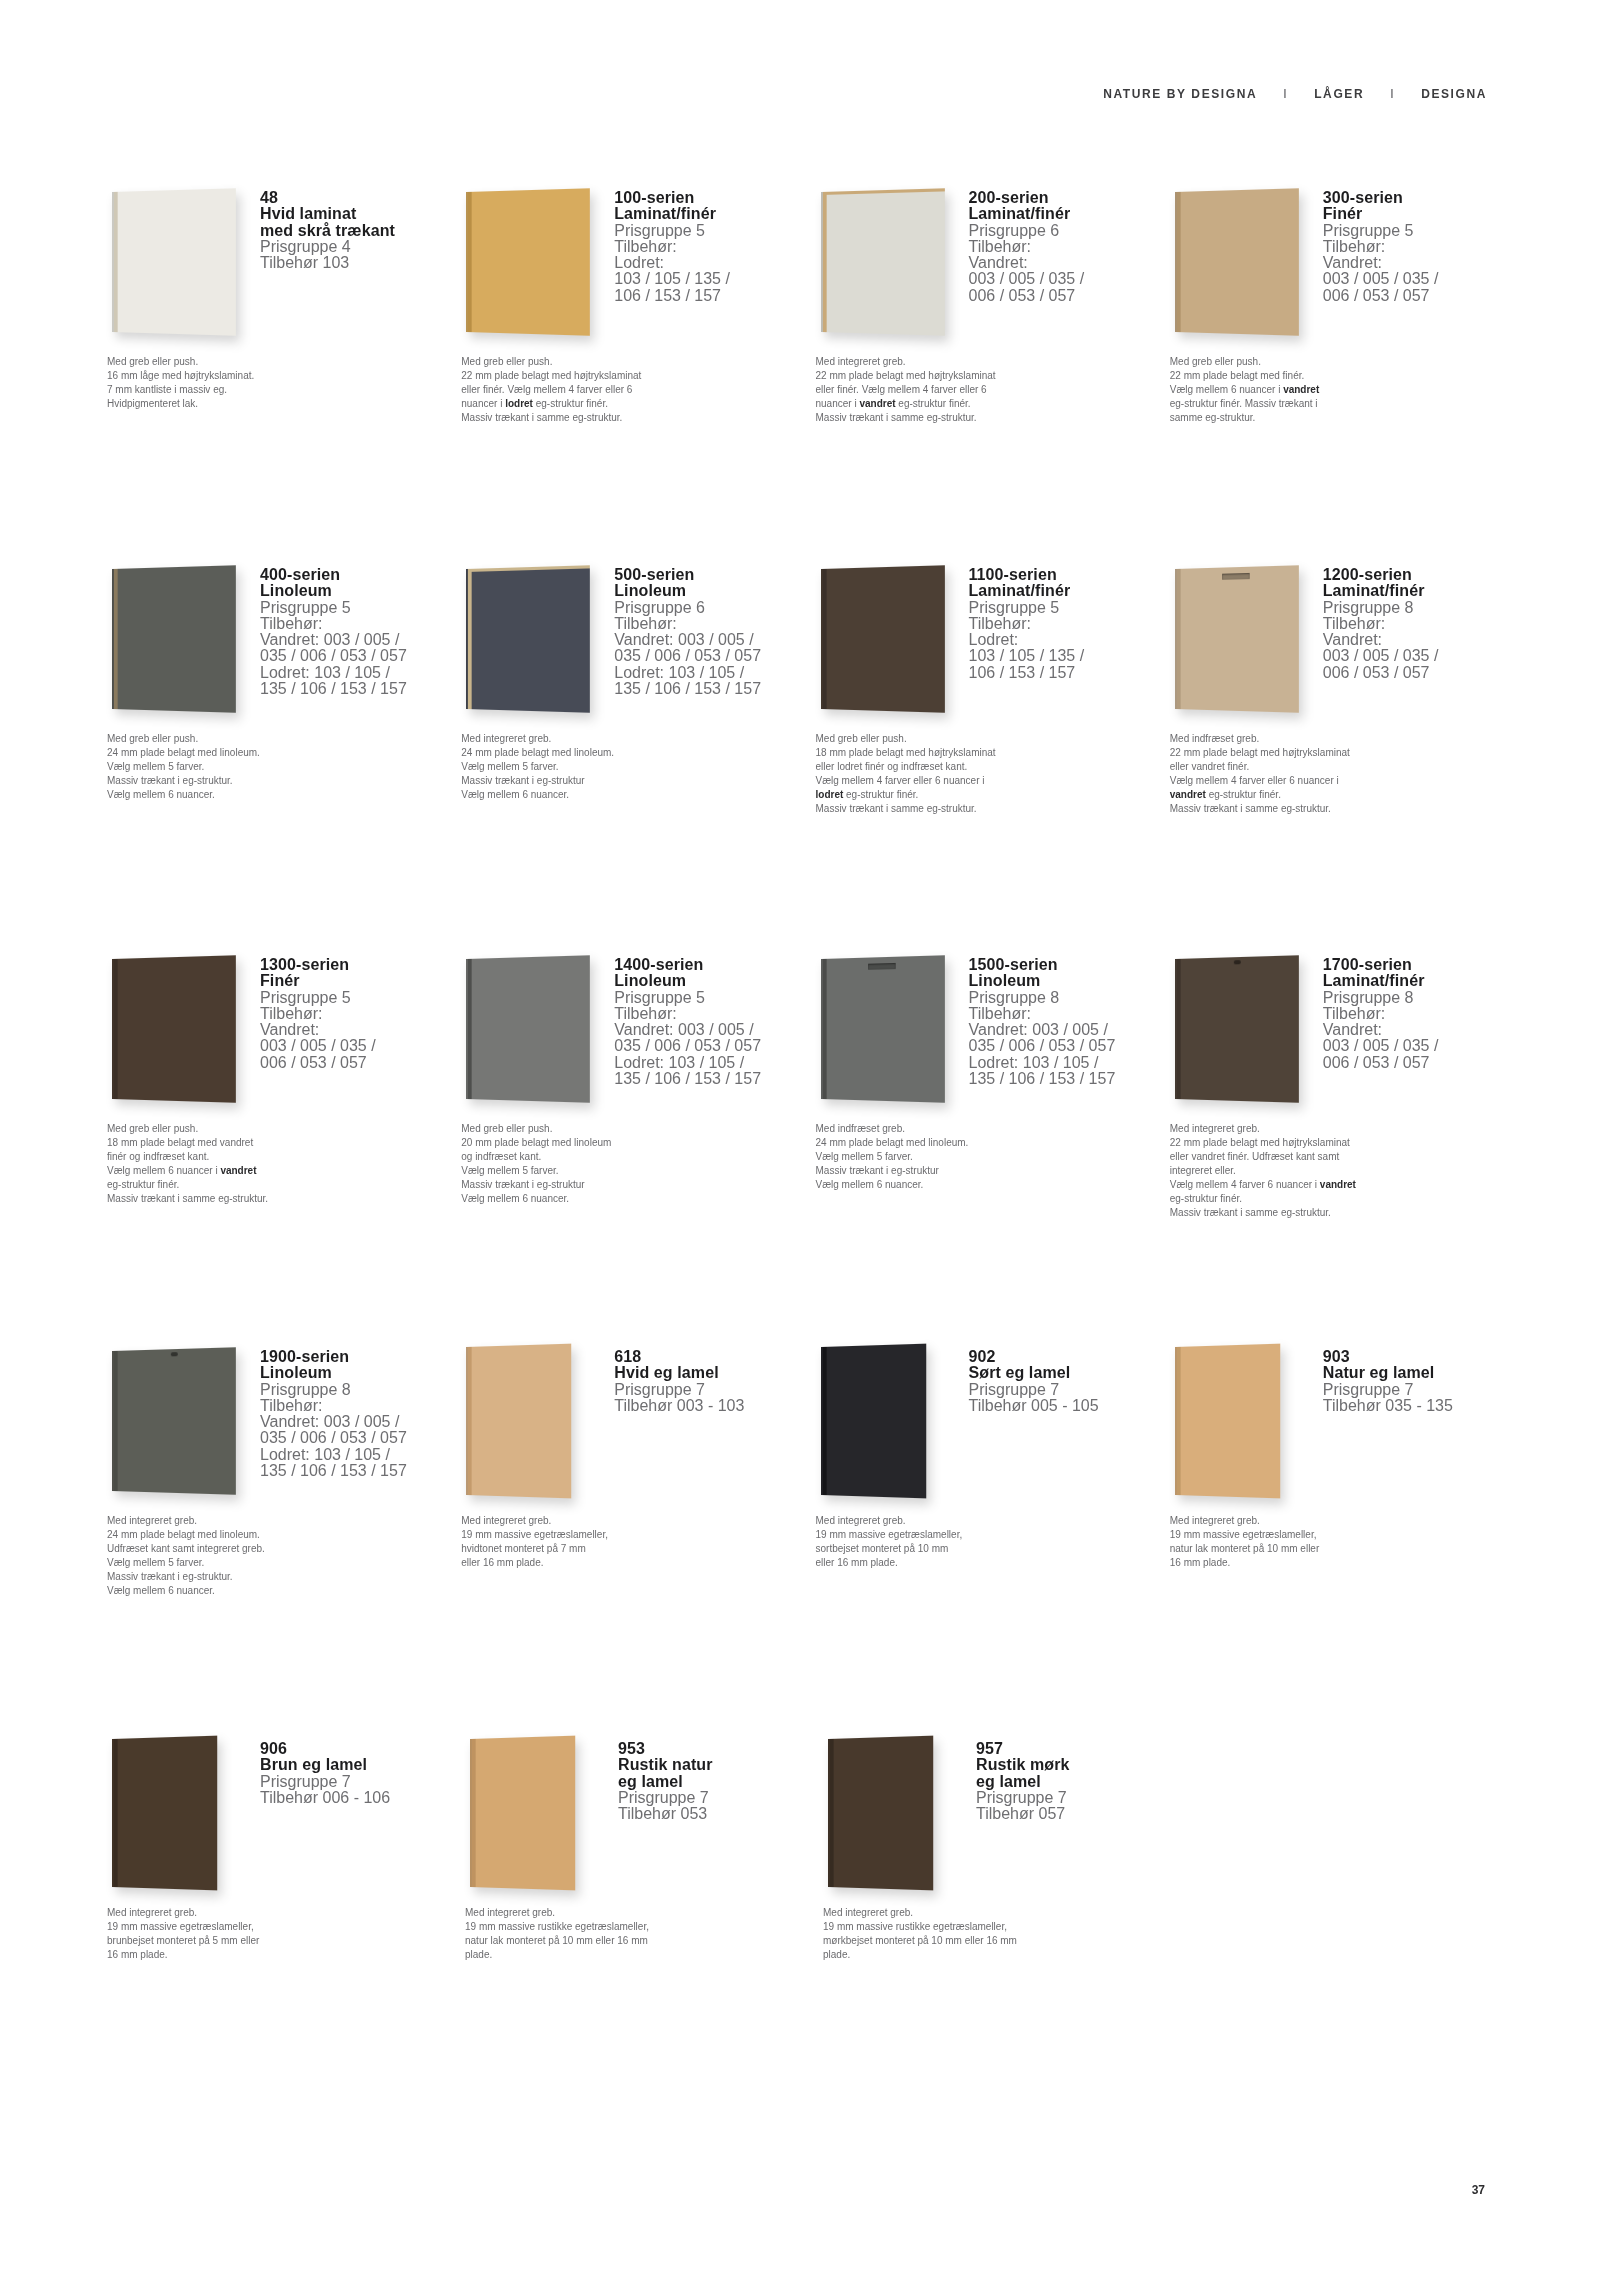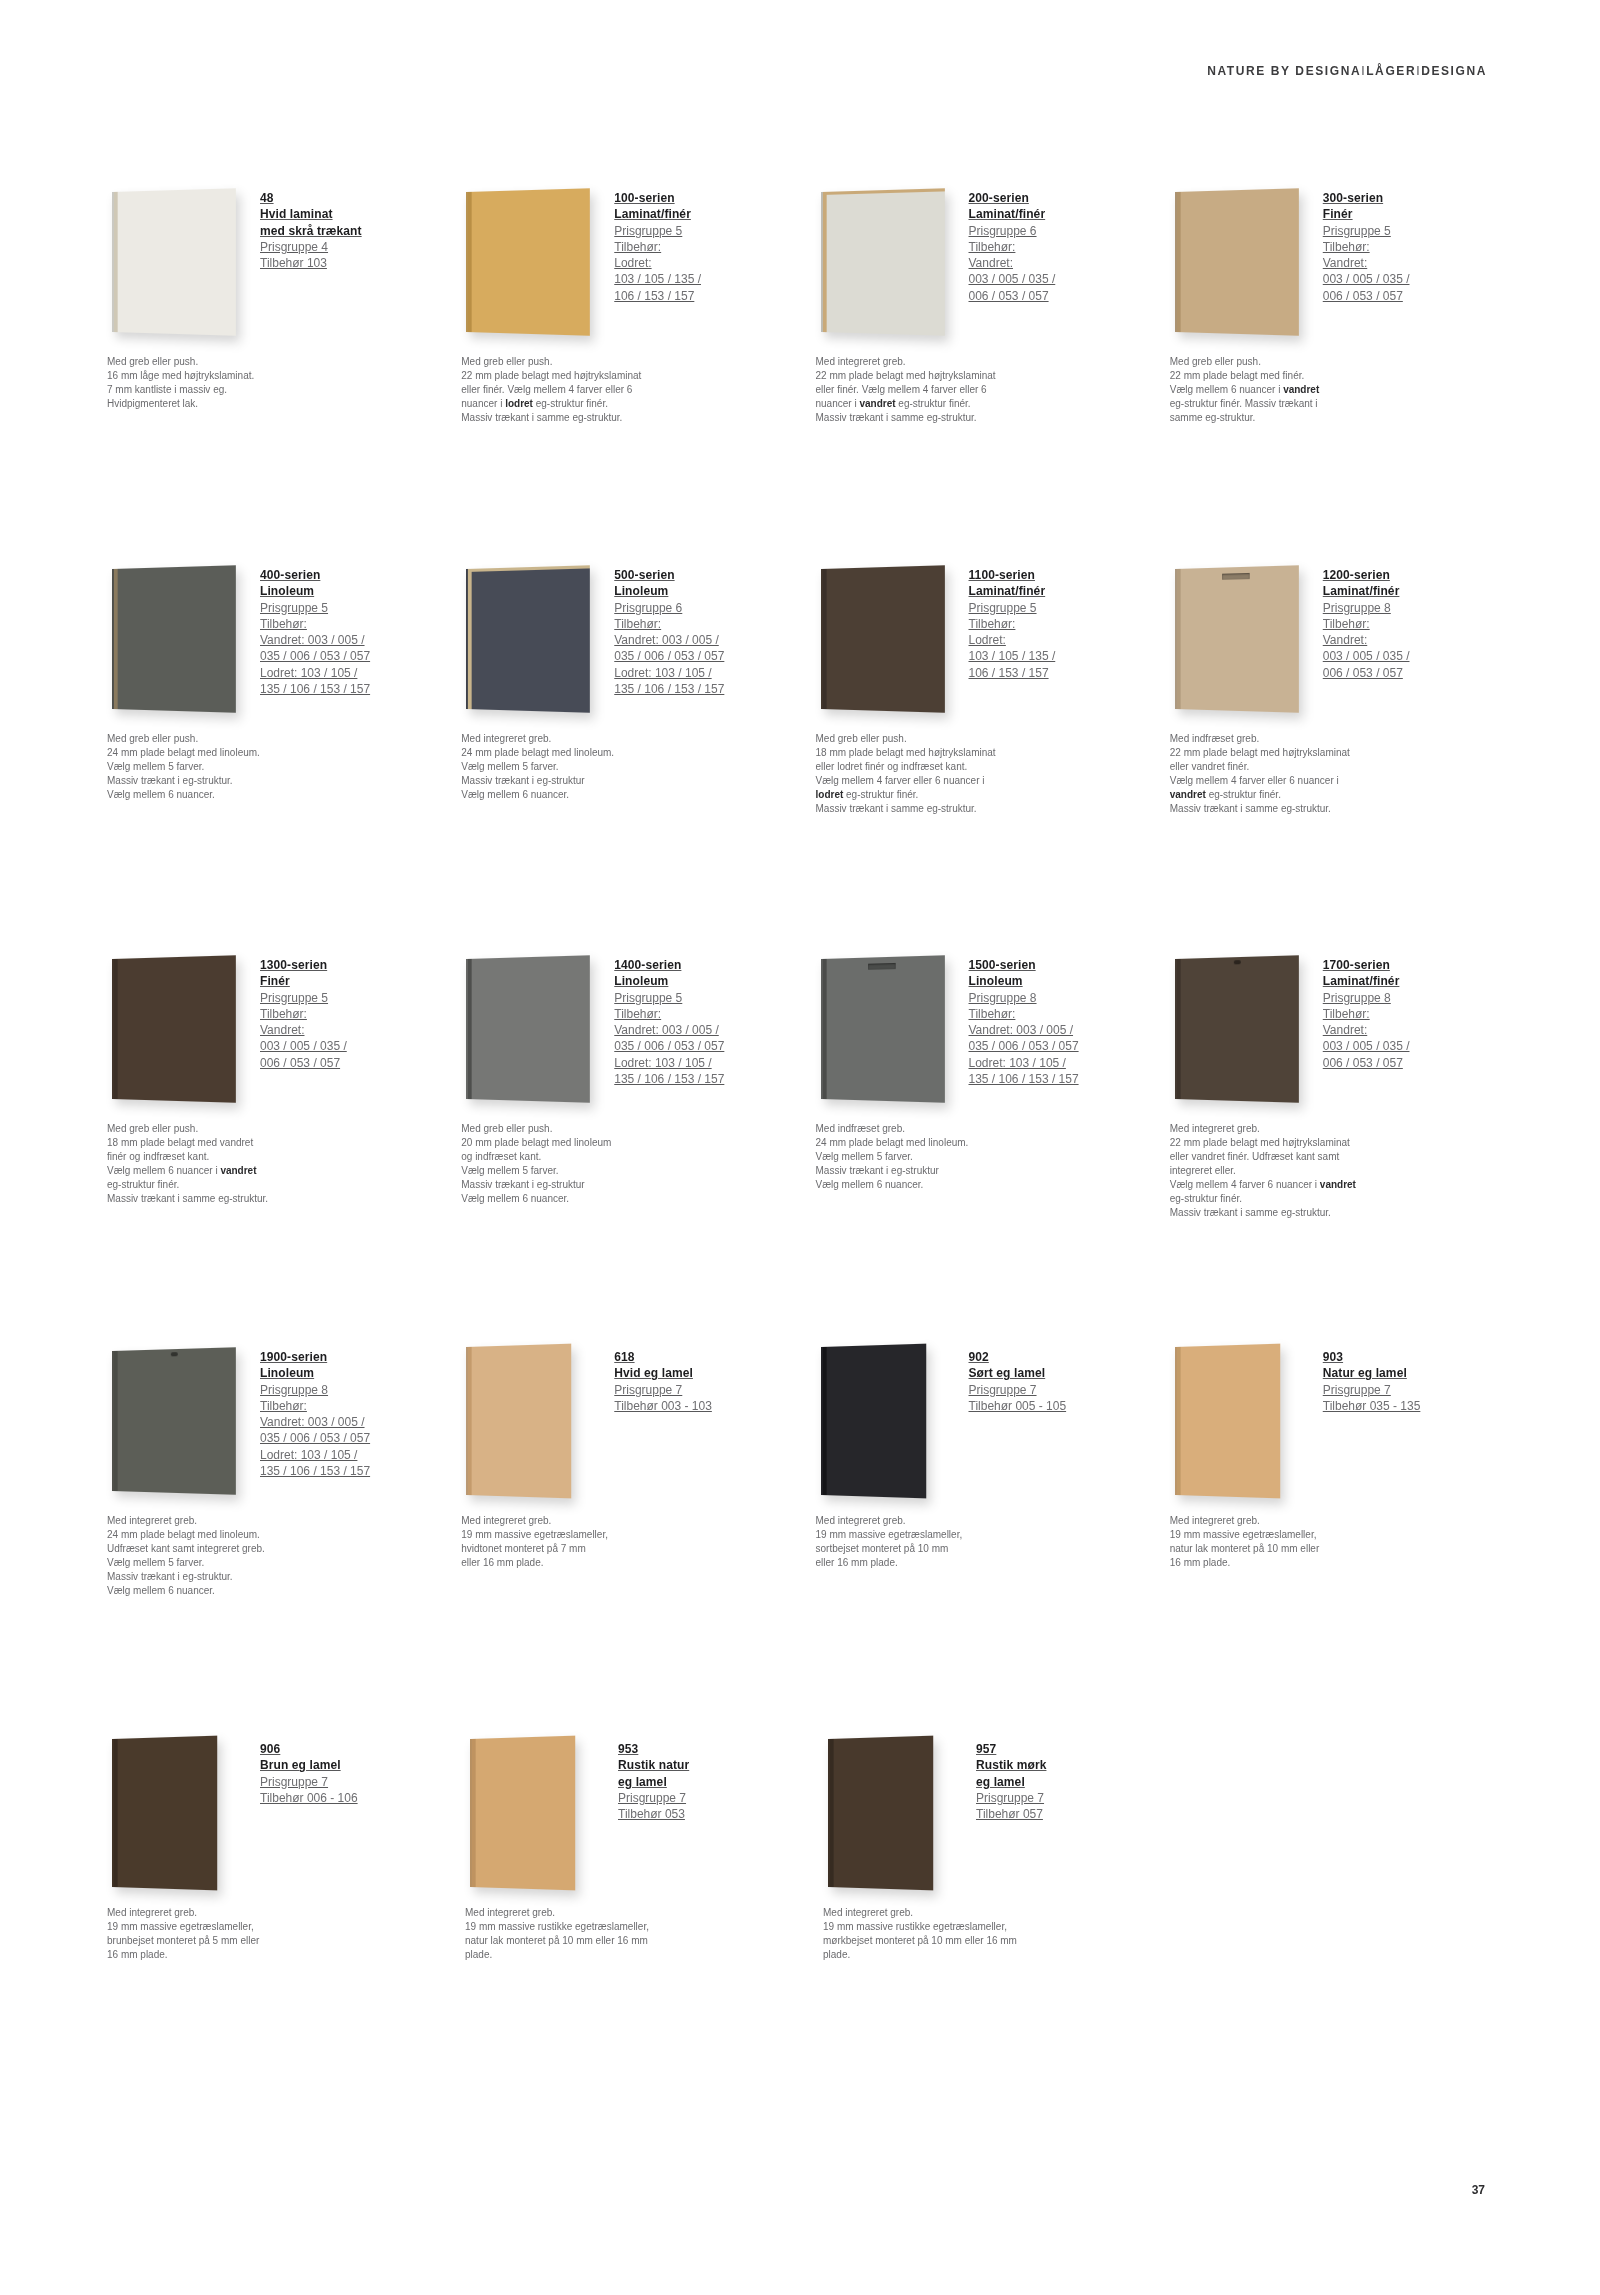--- a/index.html
+++ b/index.html
@@ -11,29 +11,29 @@
     background: #ffffff;
     font-family: "Liberation Sans", sans-serif;
     color: #58585a;
     position: relative;
     overflow: hidden;
   }
 
   
   .page-header {
     position: absolute;
-    top: 64px;
+    top: 87px;
     right: 113px;
     font-size: 12px;
     font-weight: bold;
     letter-spacing: 1.6px;
     color: #3c3c3e;
     display: flex;
     align-items: center;
-    gap: 0;
+    gap: 26px;
     white-space: nowrap;
   }
   .page-header .sep { color: #8d8d90; font-weight: bold; }
 
   
   .catalog {
     position: absolute;
     top: 185px;
     left: 107px;
     width: 1417px;
@@ -133,23 +133,22 @@
     width: 6.7px;
     height: 4.2px;
     border-radius: 1.7px;
     background: rgba(0,0,0,0.45);
   }
 
   
   .prod-head {
     padding-top: 5px;
     padding-left: 5px;
-    font-size: 12px;
+    font-size: 16px;
     line-height: 16.3px;
-    text-decoration: underline;
   }
   .prod-code,
   .prod-material {
     font-weight: bold;
     color: #1d1d1f;
     letter-spacing: 0.1px;
   }
   .prod-meta {
     color: #6e6e71;
   }

